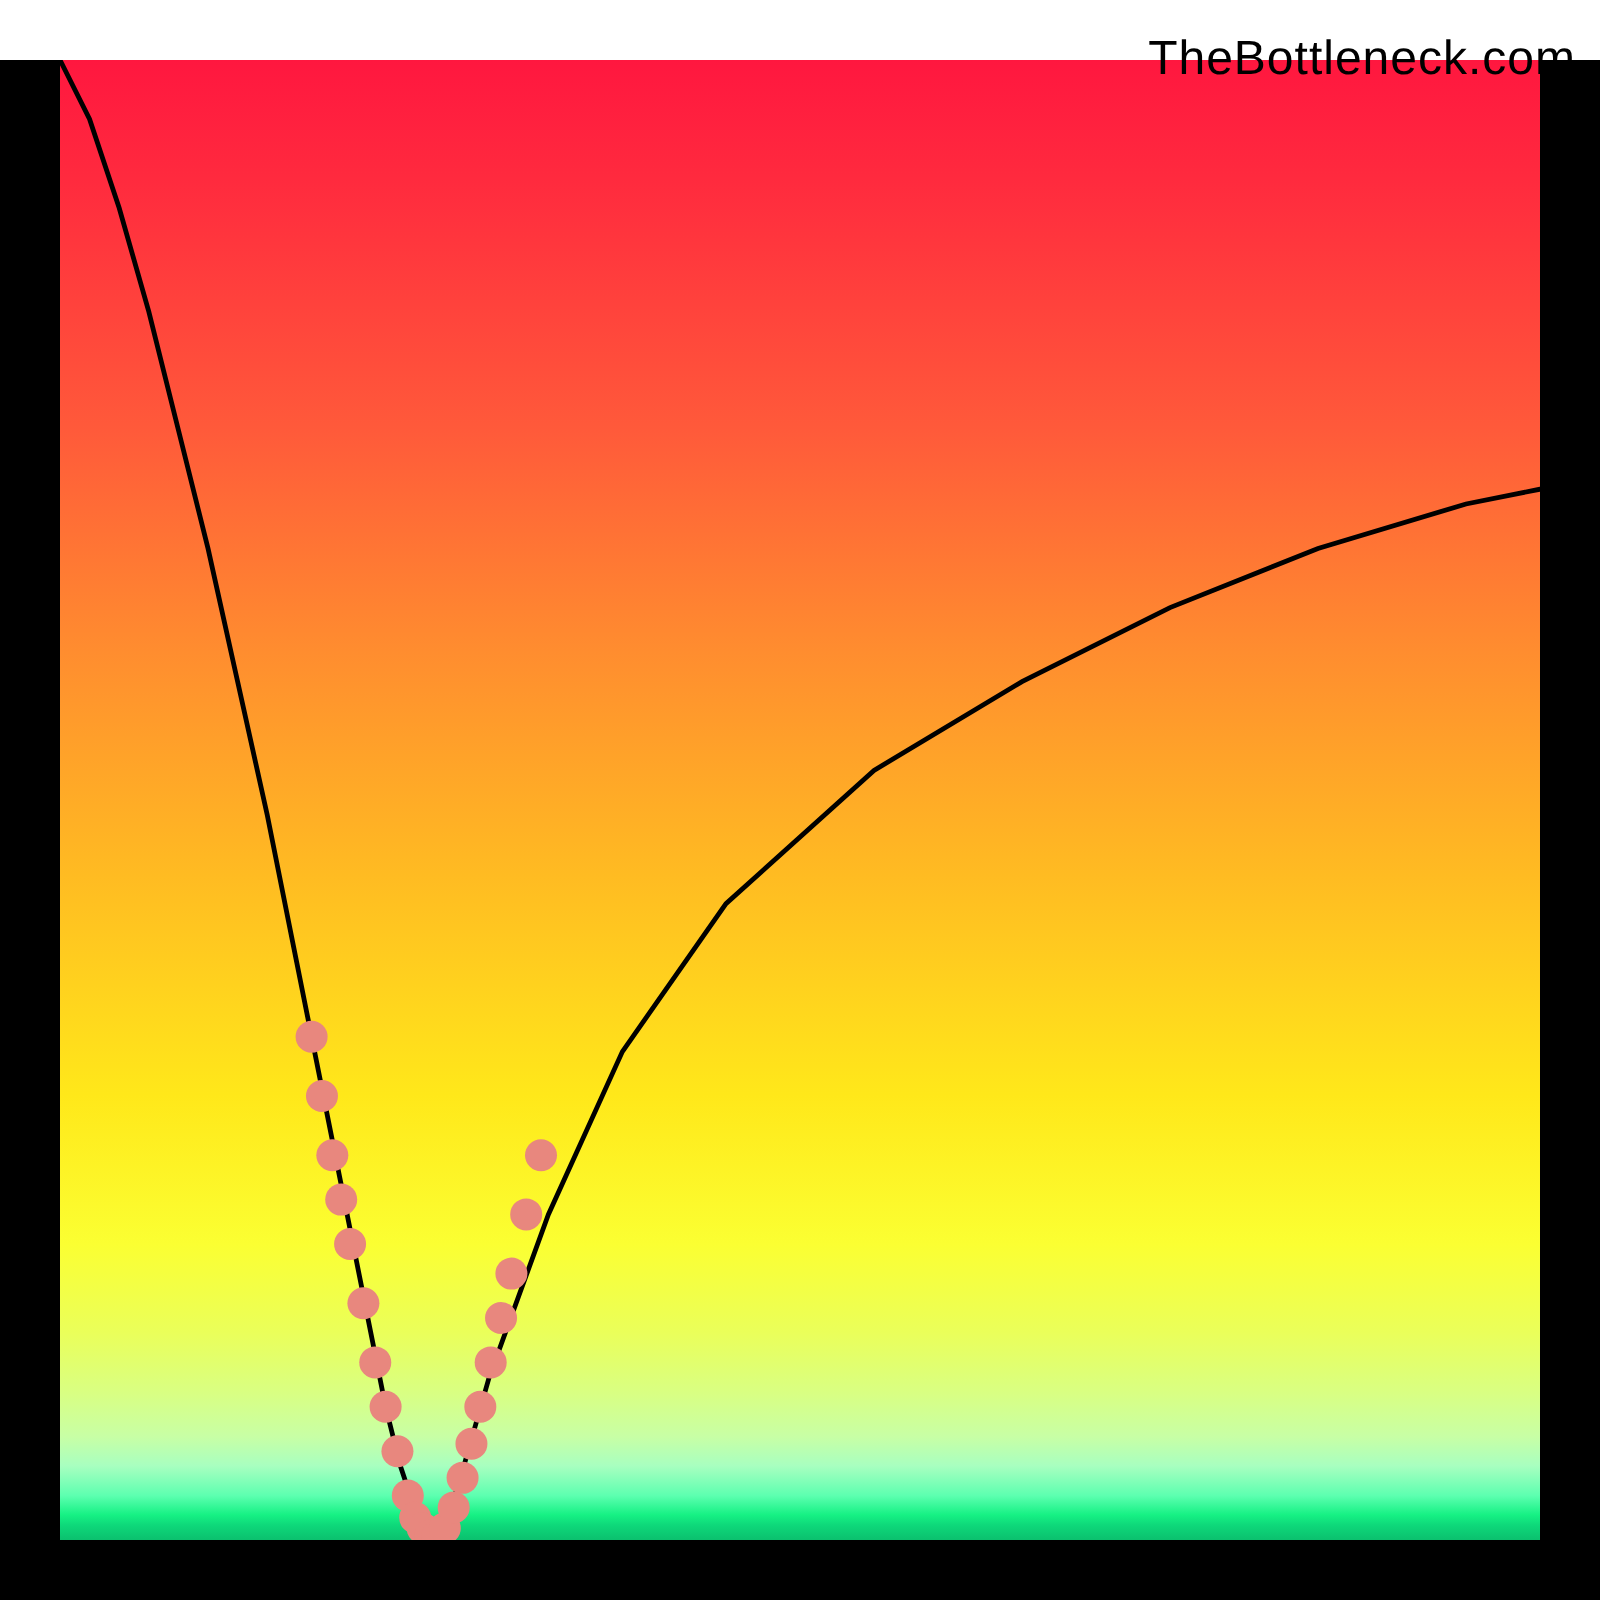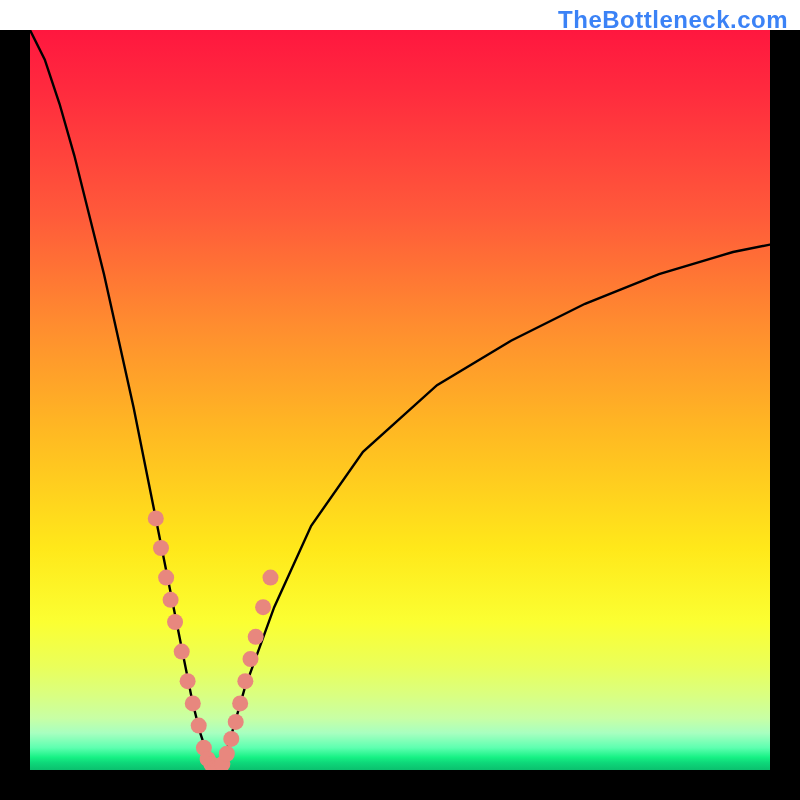--- a/index.html
+++ b/index.html
@@ -11,25 +11,25 @@
     background: #fff;
     font-family: Arial, Helvetica, sans-serif;
   }
   .stage {
     position: relative;
     width: 800px;
     height: 800px;
   }
   .watermark {
     position: absolute;
-    top: 6px;
+    top: 16px;
     right: 12px;
-    color: #3b82f6;
+    color: #000000;
     font-size: 24px;
-    font-weight: 700;
+    font-weight: 400;
     letter-spacing: 0.5px;
     z-index: 5;
   }
   .outer-frame {
     position: absolute;
     left: 0;
     top: 30px;
     width: 800px;
     height: 770px;
     background: #000;

